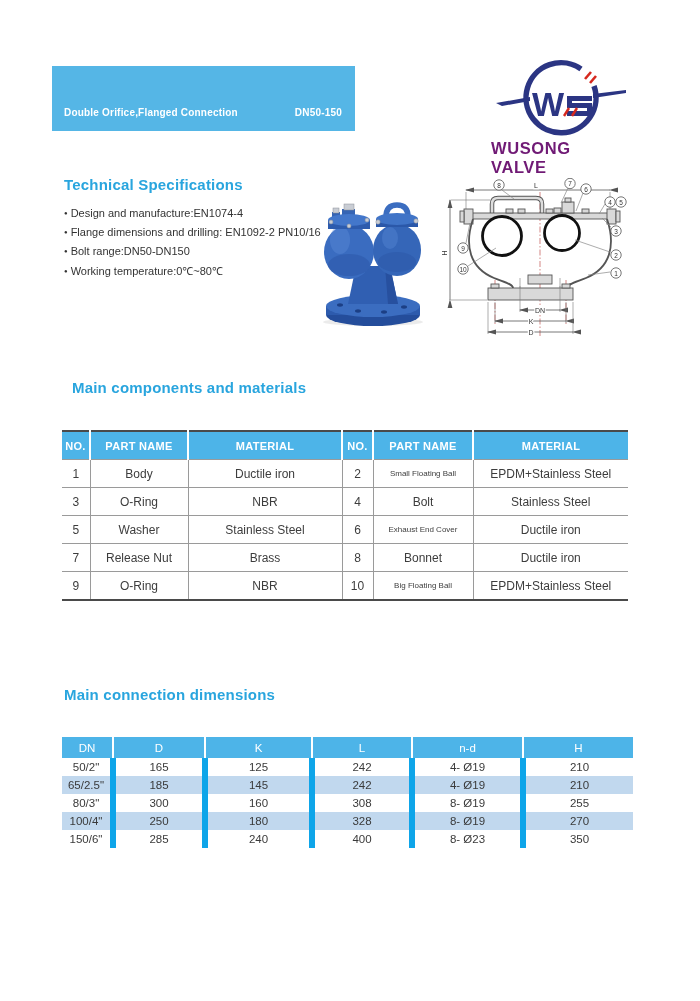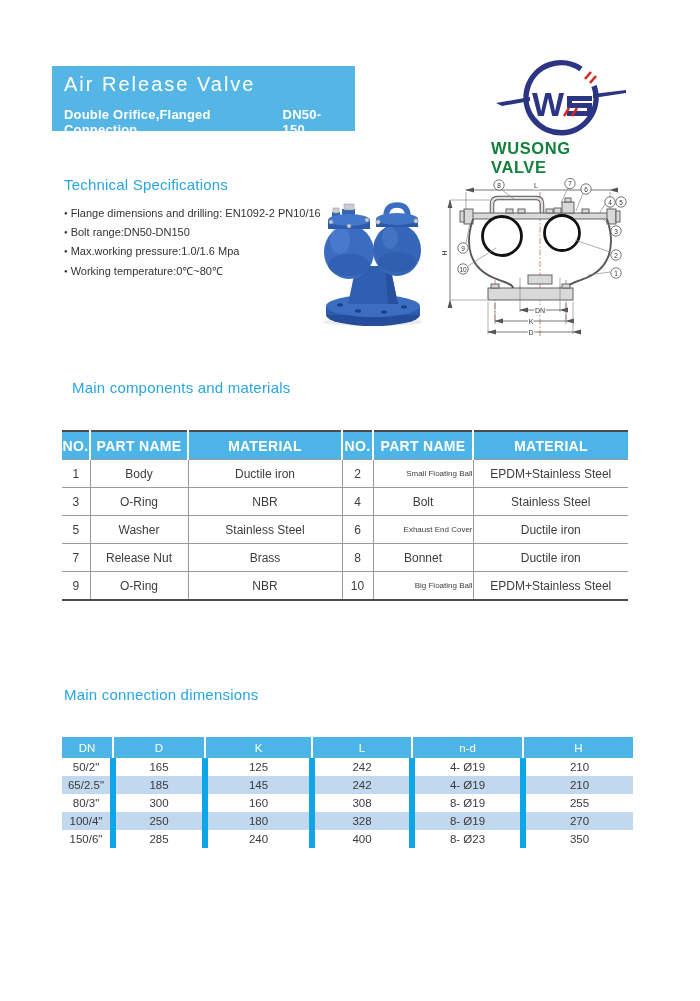--- a/index.html
+++ b/index.html
@@ -2,52 +2,52 @@
 <html><head>
 <meta charset="utf-8">
 <style>
   html,body{margin:0;padding:0;background:#fff;}
   .page{position:relative;width:700px;height:1001px;background:#ffffff;overflow:hidden;
         font-family:"Liberation Sans",sans-serif;}
 
   
   .header-box{position:absolute;left:52px;top:66px;width:303px;height:65px;background:#55b6e6;}
   .header-title{position:absolute;left:12px;top:7px;color:#fff;font-size:20px;letter-spacing:2px;font-weight:500;}
-  .header-sub{position:absolute;left:12px;right:13px;top:41px;display:flex;justify-content:flex-end;
-              color:#fff;font-size:13px;font-weight:bold;letter-spacing:.2px;}
+  .header-sub{position:absolute;left:12px;right:13px;top:41px;display:flex;justify-content:space-between;
+              color:#fff;font-size:10px;font-weight:bold;letter-spacing:.2px;}
 
   
   .logo-svg{position:absolute;left:490px;top:46px;width:140px;height:92px;}
-  .logo-text{position:absolute;left:491px;top:139px;width:140px;color:#15803d;
+  .logo-text{position:absolute;left:491px;top:139px;width:140px;color:#701a75;
              font-size:16.5px;font-weight:bold;letter-spacing:.6px;}
 
   
-  .sec-title{position:absolute;left:64px;color:#29a5de;font-size:15px;font-weight:normal;letter-spacing:.2px;}
+  .sec-title{position:absolute;left:64px;color:#29a5de;font-size:15px;font-weight:bold;letter-spacing:.2px;}
   .t-spec{top:176px;}
   .t-comp{top:379px;margin-left:8px;}
   .t-dim{top:686px;}
 
   
   .specs{position:absolute;left:64px;top:204px;margin:0;padding:0;font-size:11px;color:#333;}
   .specs li{list-style:none;line-height:19.2px;white-space:nowrap;}
   .specs li::before{content:"●";font-size:6px;vertical-align:2px;margin-right:3px;}
 
   .photo-svg{position:absolute;left:308px;top:202px;width:130px;height:126px;}
   .draw-svg{position:absolute;left:442px;top:178px;width:196px;height:162px;}
 
   
   table{position:absolute;border-collapse:collapse;table-layout:fixed;}
   .components{left:62px;top:430px;width:566px;border-top:2px solid #4a4a4a;border-bottom:2px solid #4a4a4a;}
-  .components th{background:#4db4e8;color:#fff;font-size:14px;font-weight:bold;height:27px;
+  .components th{background:#4db4e8;color:#fff;font-size:11px;font-weight:bold;height:27px;
                  border-left:2px solid #fff;letter-spacing:.3px;padding:0;}
   .components th:first-child{border-left:none;}
   .components td{height:27px;text-align:center;font-size:12px;color:#3d3d3d;
                  border-left:1px solid #9a9a9a;border-top:1px solid #9a9a9a;padding:0;}
   .components td:first-child{border-left:none;}
-  .components td.small{font-size:8px;text-align:right;}
+  .components td.small{font-size:8px;}
 
   .dims{left:62px;top:737px;width:571px;}
   .dims th{background:#4db4e8;color:#fff;font-size:11.5px;font-weight:normal;height:21px;
            border-left:2px solid #fff;padding:0;}
   .dims th:first-child{border-left:none;}
   .dims td{height:18px;text-align:center;font-size:11.5px;color:#3a3a3a;
            border-left:6px solid #0ea5e9;padding:0;}
   .dims td:first-child{border-left:none;}
   .dims tbody tr:nth-child(even){background:#c1d8ee;}
 
@@ -61,21 +61,20 @@
   .metal{fill:#d9d9d9;stroke:#555;stroke-width:.9;}
   .bodyline{fill:none;stroke:#555;stroke-width:1.8;}
   .redline{stroke:#c0504d;stroke-width:.7;stroke-dasharray:6 2 1.5 2;}
 </style>
 </head>
 <body>
 
 <div class="page">
 
   <div class="header-box">
-    <div class="header-title">Air Release Valve</div>
     <div class="header-sub">
       <span>Double Orifice,Flanged Connection</span>
       <span>DN50-150</span>
     </div>
   </div>
 
   <svg class="logo-svg" viewBox="0 0 140 92">
     <polygon points="6,57 40,51 40,55 12,60" fill="#2b3583"></polygon>
     <polygon points="103,48 136,44 136,47 103,52" fill="#2b3583"></polygon>
     <path d="M91,23 A35,35 0 1 0 104,40" fill="none" stroke="#2b3583" stroke-width="5.5"></path>
@@ -89,23 +88,23 @@
       <rect x="97" y="57" width="5" height="13" fill="#2b3583"></rect>
       <rect x="77" y="65" width="25" height="5" fill="#2b3583"></rect>
     </g>
     <line x1="74" y1="70" x2="79" y2="62" stroke="#d6281e" stroke-width="2.4"></line>
     <line x1="82" y1="70" x2="87" y2="62" stroke="#d6281e" stroke-width="2.4"></line>
   </svg>
   <div class="logo-text">WUSONG VALVE</div>
 
   <div class="sec-title t-spec">Technical Specifications</div>
   <ul class="specs">
+      <li>Design and manufacture:EN1074-4</li>
       <li>Flange dimensions and drilling: EN1092-2 PN10/16</li>
       <li>Bolt range:DN50-DN150</li>
-      <li>Max.working pressure:1.0/1.6 Mpa</li>
       <li>Working temperature:0℃~80℃</li>
     </ul>
 
   <svg class="photo-svg" viewBox="0 0 130 126">
     <ellipse cx="65" cy="120" rx="50" ry="4" fill="#000" opacity="0.08"></ellipse>
     <ellipse cx="65" cy="113" rx="47" ry="11" fill="#244d9b"></ellipse>
     <rect x="18" y="104" width="94" height="9" fill="#2d5bad"></rect>
     <ellipse cx="65" cy="104" rx="47" ry="11" fill="#3b6dc0"></ellipse>
     <ellipse cx="32" cy="103" rx="3" ry="1.7" fill="#1c3f85"></ellipse>
     <ellipse cx="50" cy="109" rx="3" ry="1.7" fill="#1c3f85"></ellipse>

